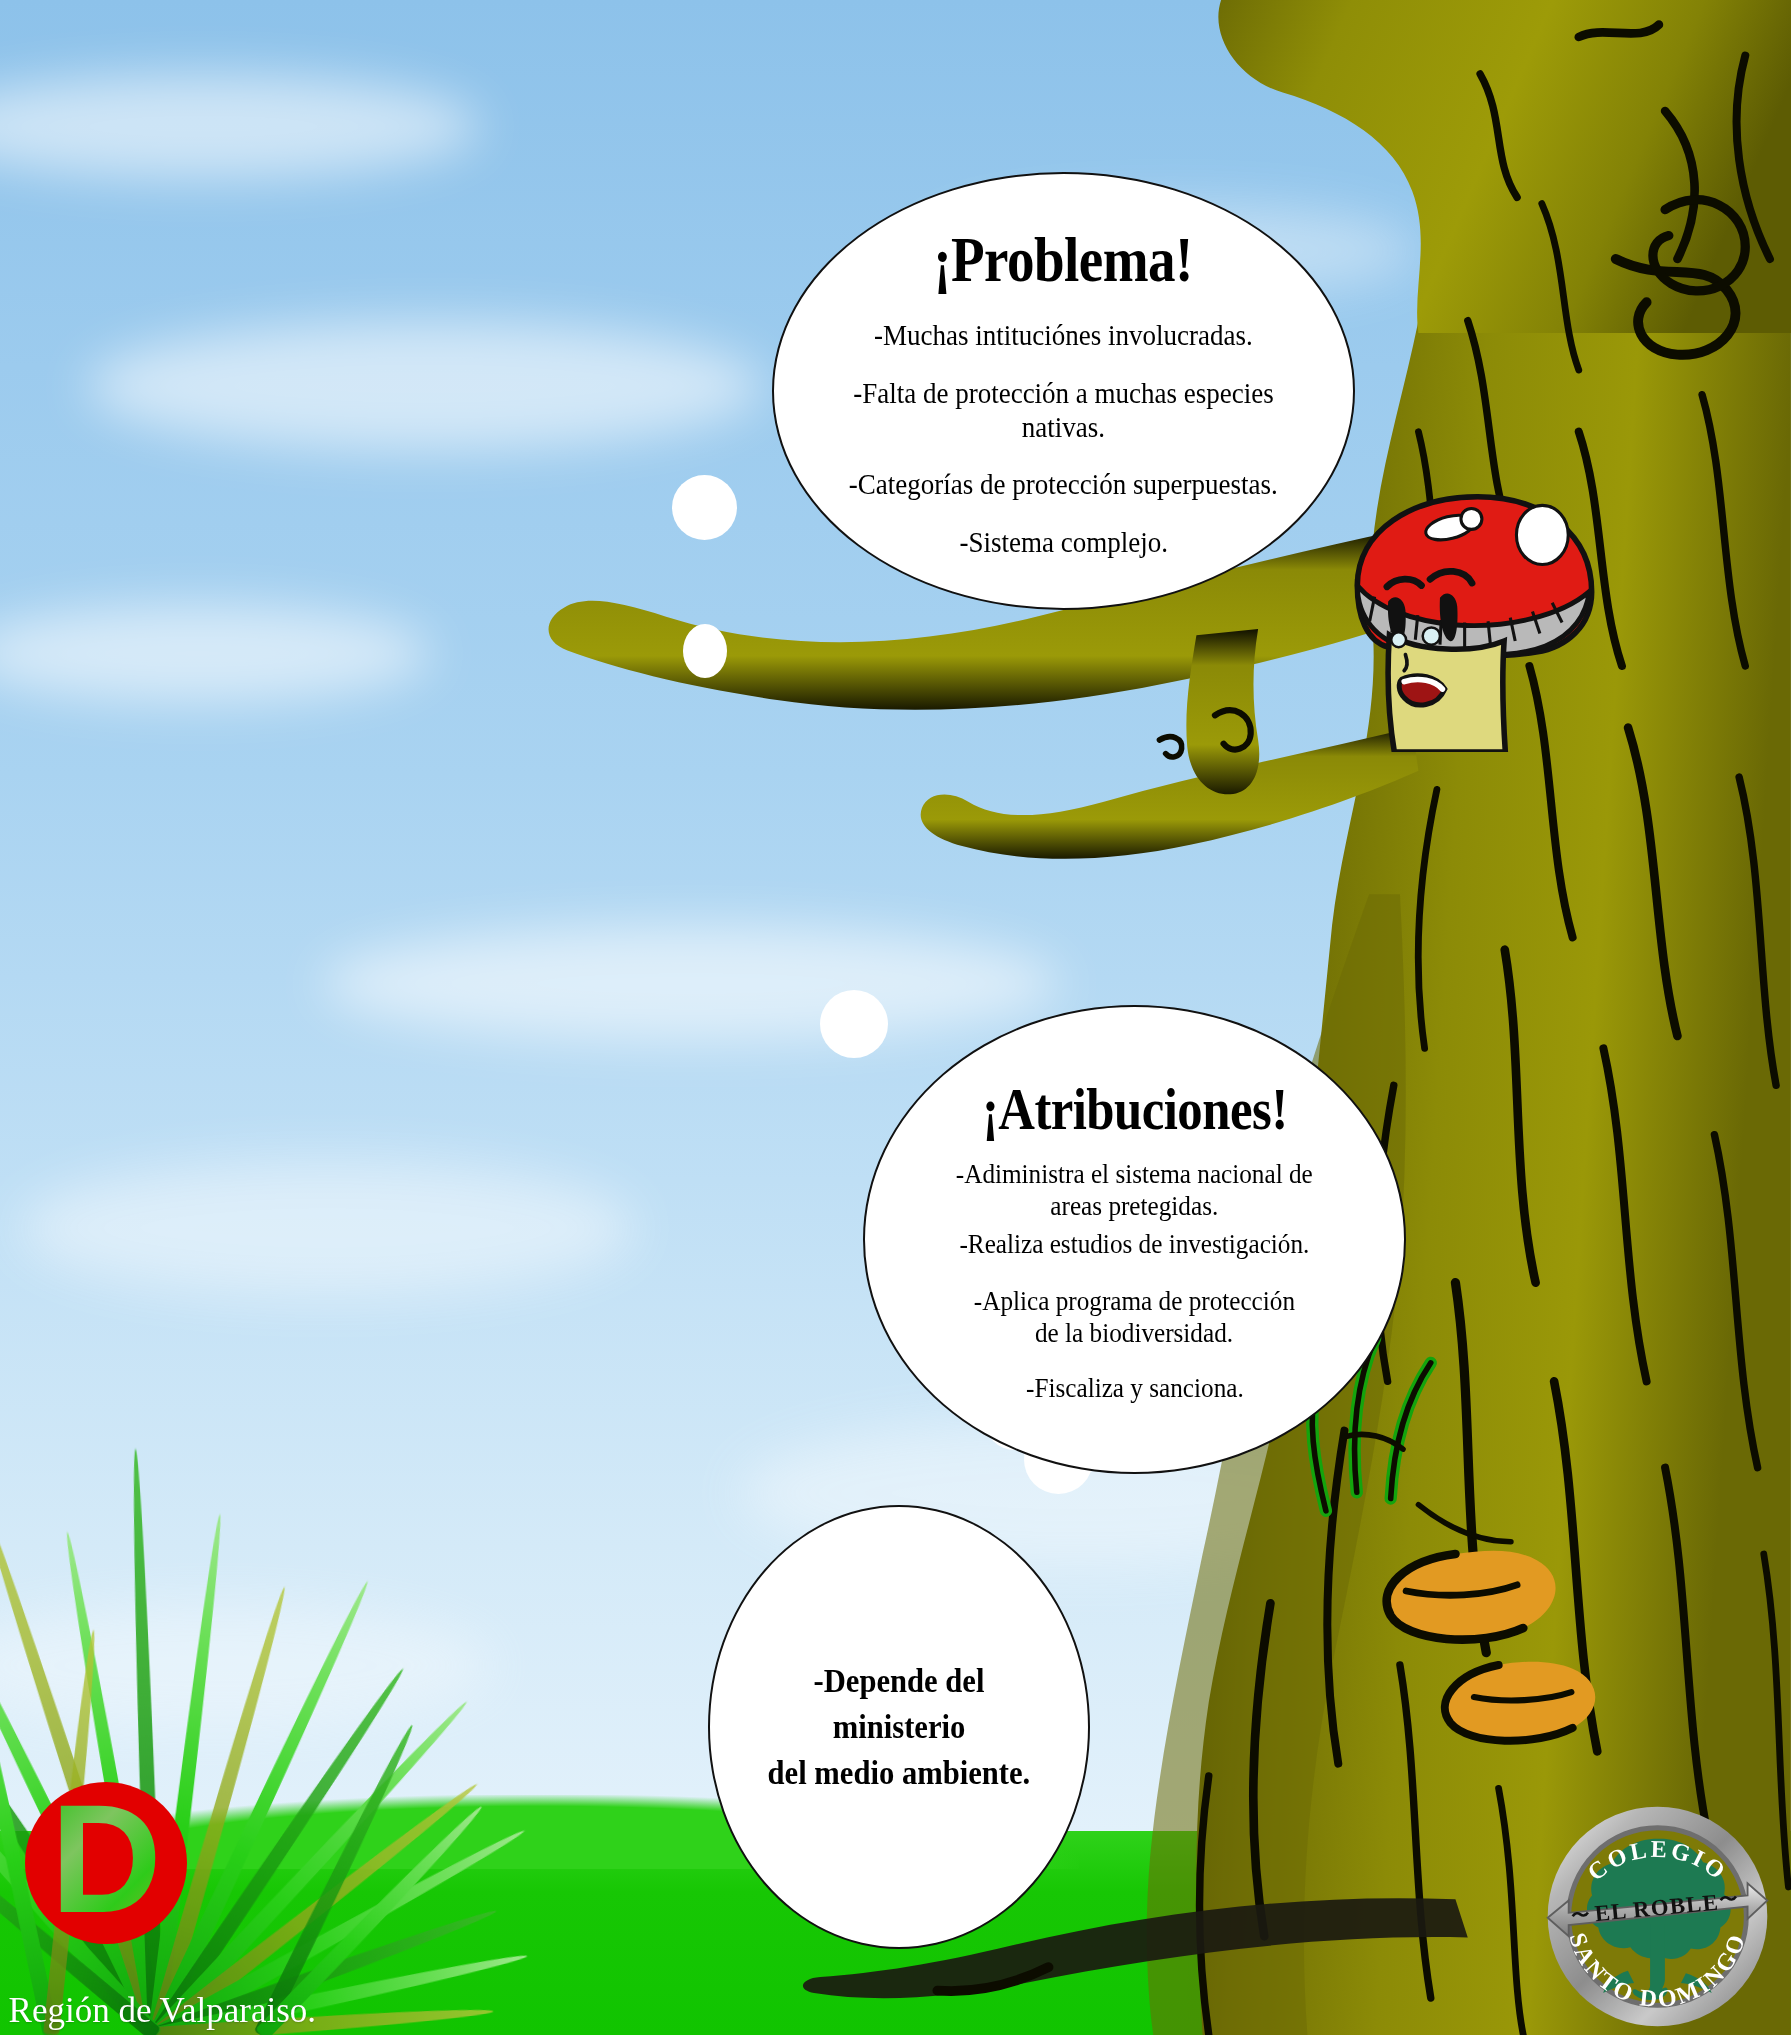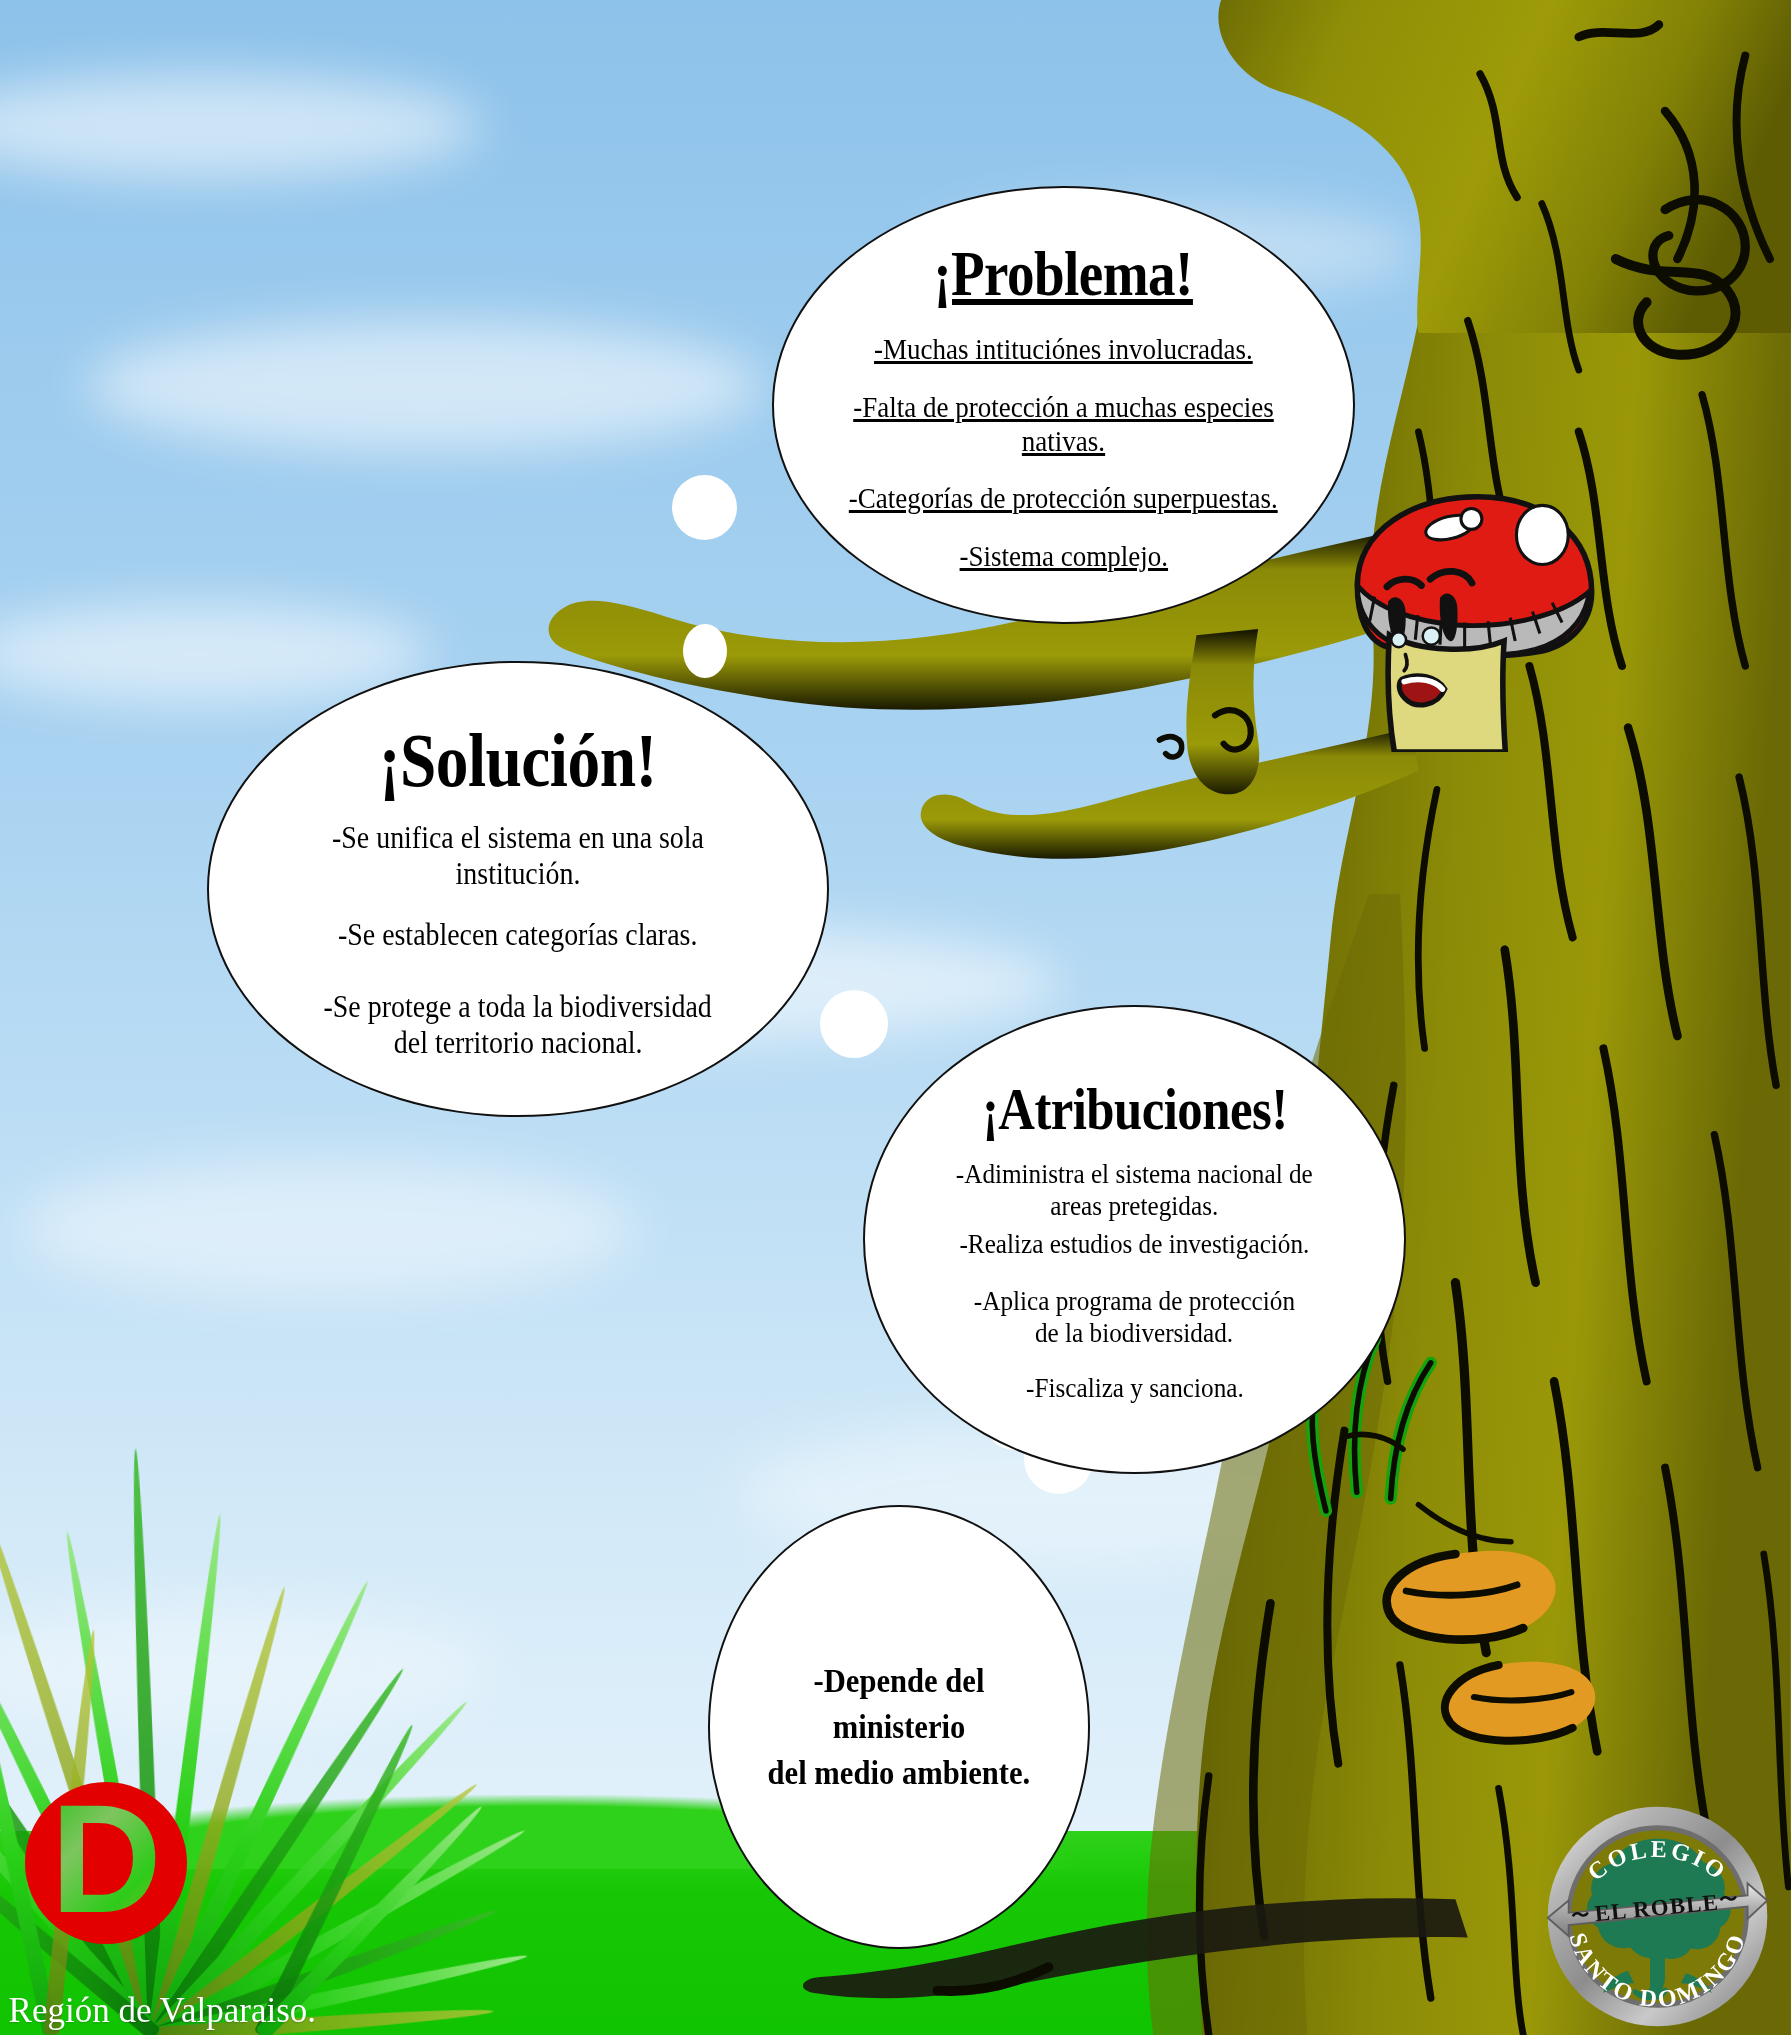--- a/index.html
+++ b/index.html
@@ -312,35 +312,28 @@
       <path d="M86 306 C110 298 136 304 148 318" fill="none" stroke="#fff" stroke-width="9" stroke-linecap="round"></path>
     </svg>
   </div>
 
   <div class="dot" style="left:672px;top:475px;width:65px;height:65px;"></div>
   <div class="dot" style="left:683px;top:624px;width:44px;height:54px;"></div>
   <div class="dot" style="left:820px;top:990px;width:68px;height:68px;"></div>
   <div class="dot" style="left:984px;top:1388px;width:62px;height:62px;"></div>
   <div class="dot" style="left:1024px;top:1425px;width:69px;height:69px;"></div>
 
-  <div class="bubble" style="left:772px;top:186px;width:583px;height:438px;padding:37px 44px;text-decoration:underline;">
+  <div class="bubble" style="left:772px;top:172px;width:583px;height:438px;padding:37px 44px;">
     <h2 style="font-size:64px;margin-bottom:21px;">¡Problema!</h2>
     <p style="font-size:30px;margin-bottom:23.4px;">-Muchas intituciónes involucradas.</p>
     <p style="font-size:30px;margin-bottom:23.4px;">-Falta de protección a muchas especies nativas.</p>
     <p style="font-size:30px;margin-bottom:23.4px;">-Categorías de protección superpuestas.</p>
     <p style="font-size:30px;">-Sistema complejo.</p>
   </div>
 
-  <div class="bubble" style="left:207px;top:661px;width:622px;height:456px;padding:31px 39px;">
-    <h2 style="font-size:76px;margin-bottom:16px;">¡Solución!</h2>
-    <p style="font-size:31px;margin-bottom:25px;">-Se unifica el sistema en una sola institución.</p>
-    <p style="font-size:31px;margin-bottom:36px;">-Se establecen categorías claras.</p>
-    <p style="font-size:31px;">-Se protege a toda la biodiversidad</p>
-    <p style="font-size:31px;">del territorio nacional.</p>
-  </div>
 
   <div class="bubble" style="left:708px;top:1505px;width:382px;height:444px;padding:25px 30px;">
     <p style="font-size:34px;font-weight:700;line-height:1.35;">-Depende del ministerio</p>
     <p style="font-size:34px;font-weight:700;line-height:1.35;">del medio ambiente.</p>
   </div>
 
   <div class="bubble" style="left:863px;top:1005px;width:543px;height:469px;padding:26px 33px;">
     <h2 style="font-size:59px;margin-bottom:13.6px;">¡Atribuciones!</h2>
     <p style="font-size:28px;">-Adiministra el sistema nacional de</p>
     <p style="font-size:28px;margin-bottom:6.2px;">areas pretegidas.</p>

